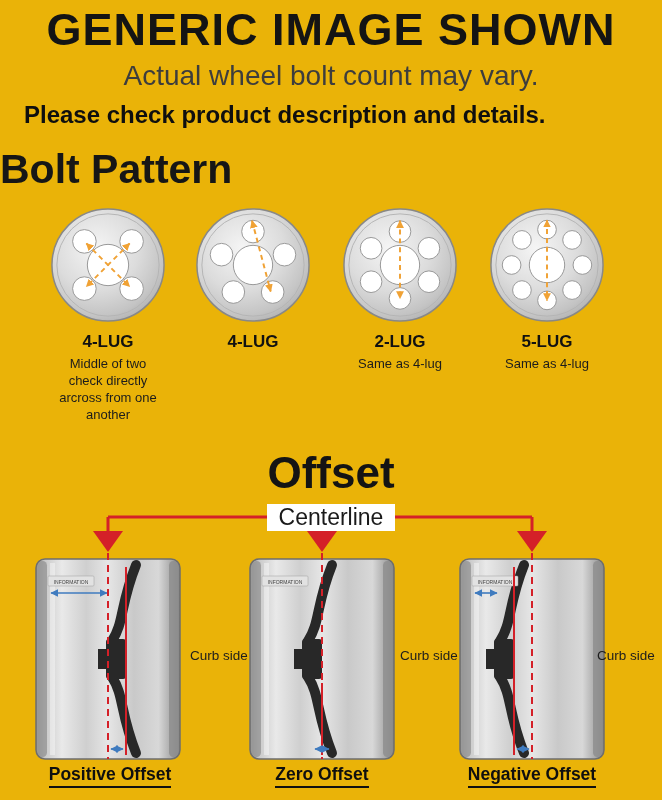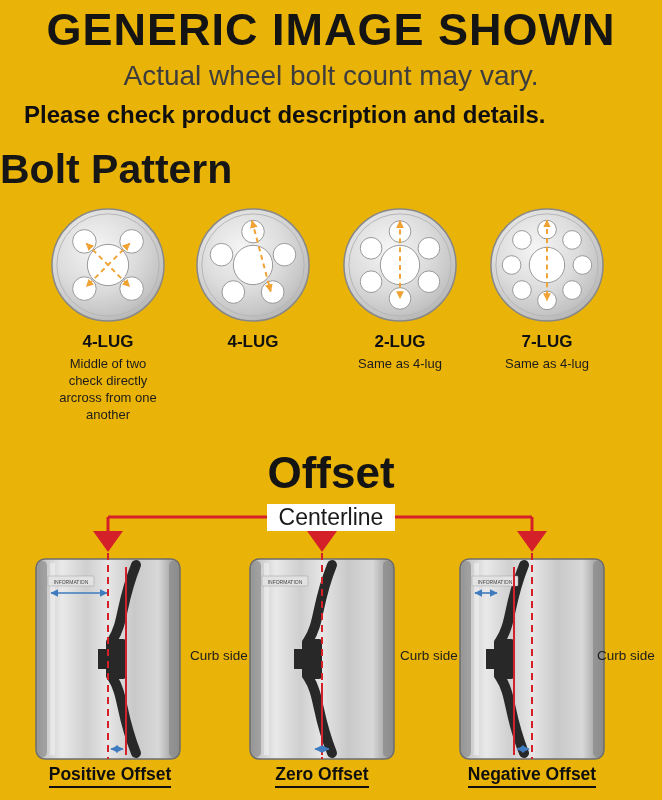--- a/index.html
+++ b/index.html
@@ -138,21 +138,21 @@
       <circle cx="60" cy="24" r="9.5" fill="#fff" stroke="#979797"></circle>
       <circle cx="85.5" cy="34.5" r="9.5" fill="#fff" stroke="#979797"></circle>
       <circle cx="96" cy="60" r="9.5" fill="#fff" stroke="#979797"></circle>
       <circle cx="85.5" cy="85.5" r="9.5" fill="#fff" stroke="#979797"></circle>
       <circle cx="60" cy="96" r="9.5" fill="#fff" stroke="#979797"></circle>
       <circle cx="34.5" cy="85.5" r="9.5" fill="#fff" stroke="#979797"></circle>
       <circle cx="24" cy="60" r="9.5" fill="#fff" stroke="#979797"></circle>
       <circle cx="34.5" cy="34.5" r="9.5" fill="#fff" stroke="#979797"></circle>
       <line x1="60" y1="14.5" x2="60" y2="96" stroke="#f0a235" stroke-width="2" stroke-dasharray="5 4" marker-start="url(#mOrange)" marker-end="url(#mOrange)"></line>
     </svg>
-    <div class="lug-label">7-LUG</div>
+    <div class="lug-label">5-LUG</div>
     <div class="lug-desc">Same as 4-lug</div>
   </div>
 
   <div class="offset-heading">Offset</div>
   <div class="centerline">
     <span>Centerline</span>
   </div>
 
   <svg class="red-overlay" viewBox="0 0 662 58">
     <line x1="108" y1="17" x2="532" y2="17" stroke="#d42028" stroke-width="3"></line>

